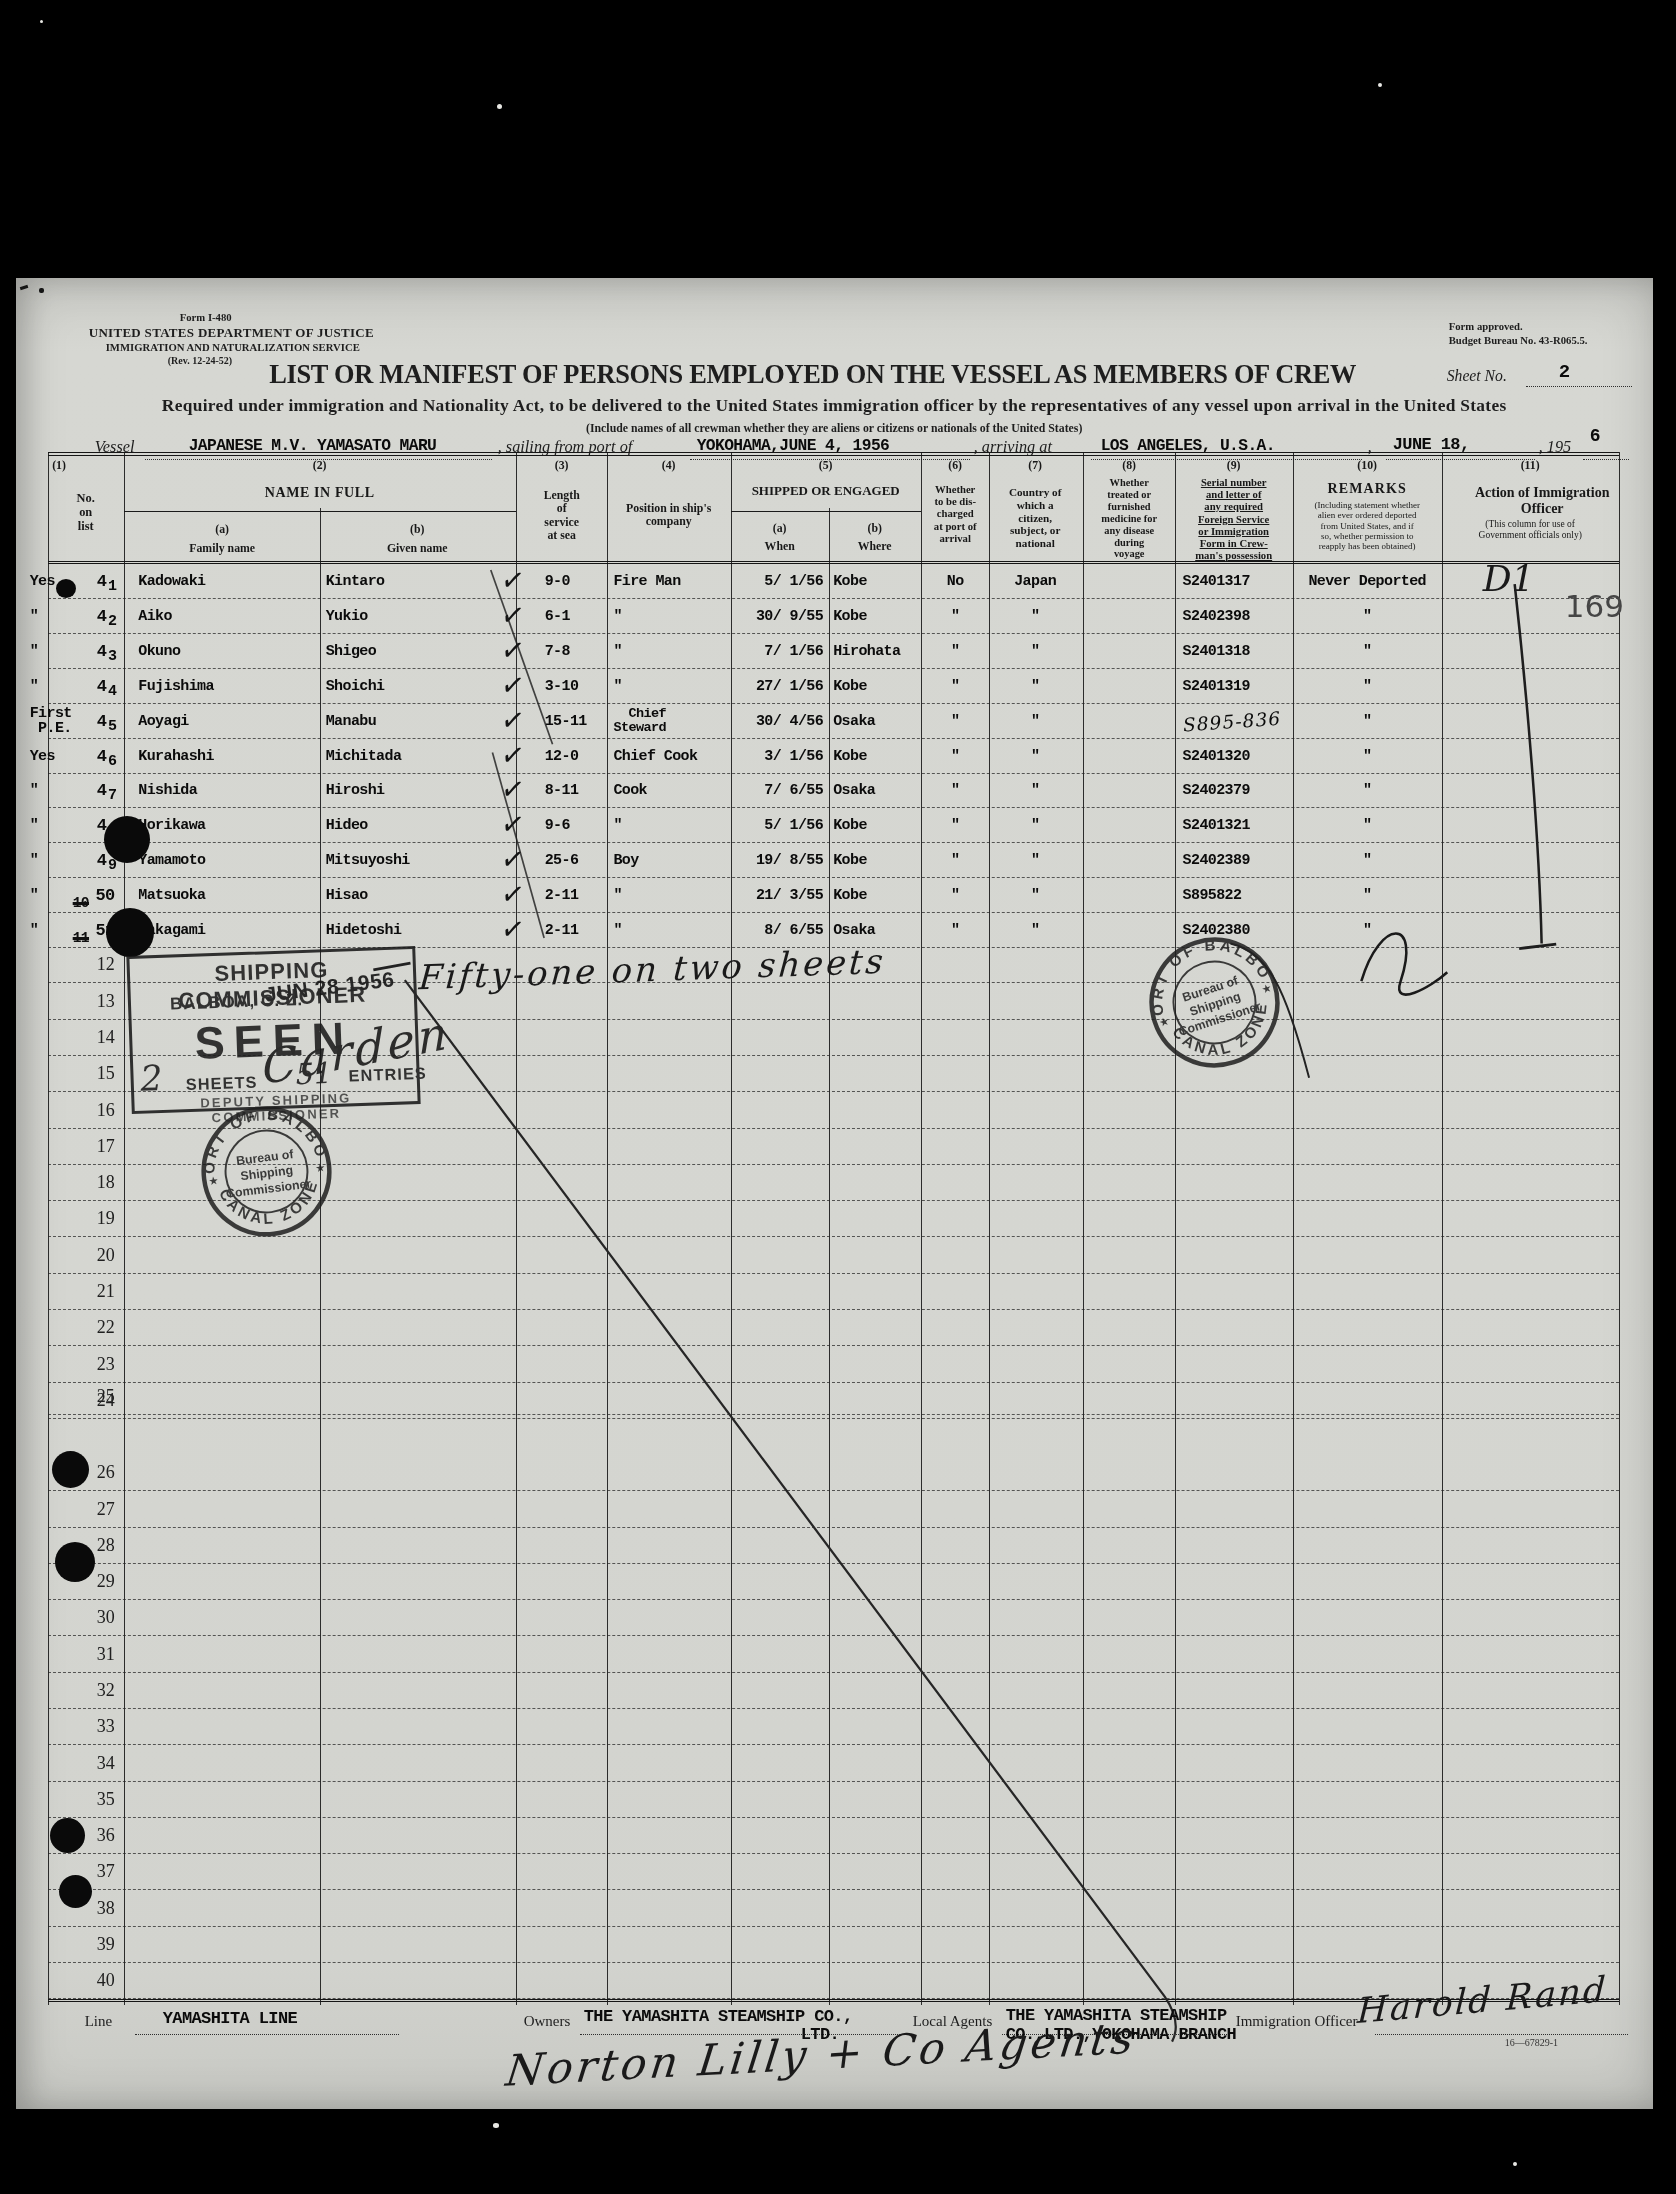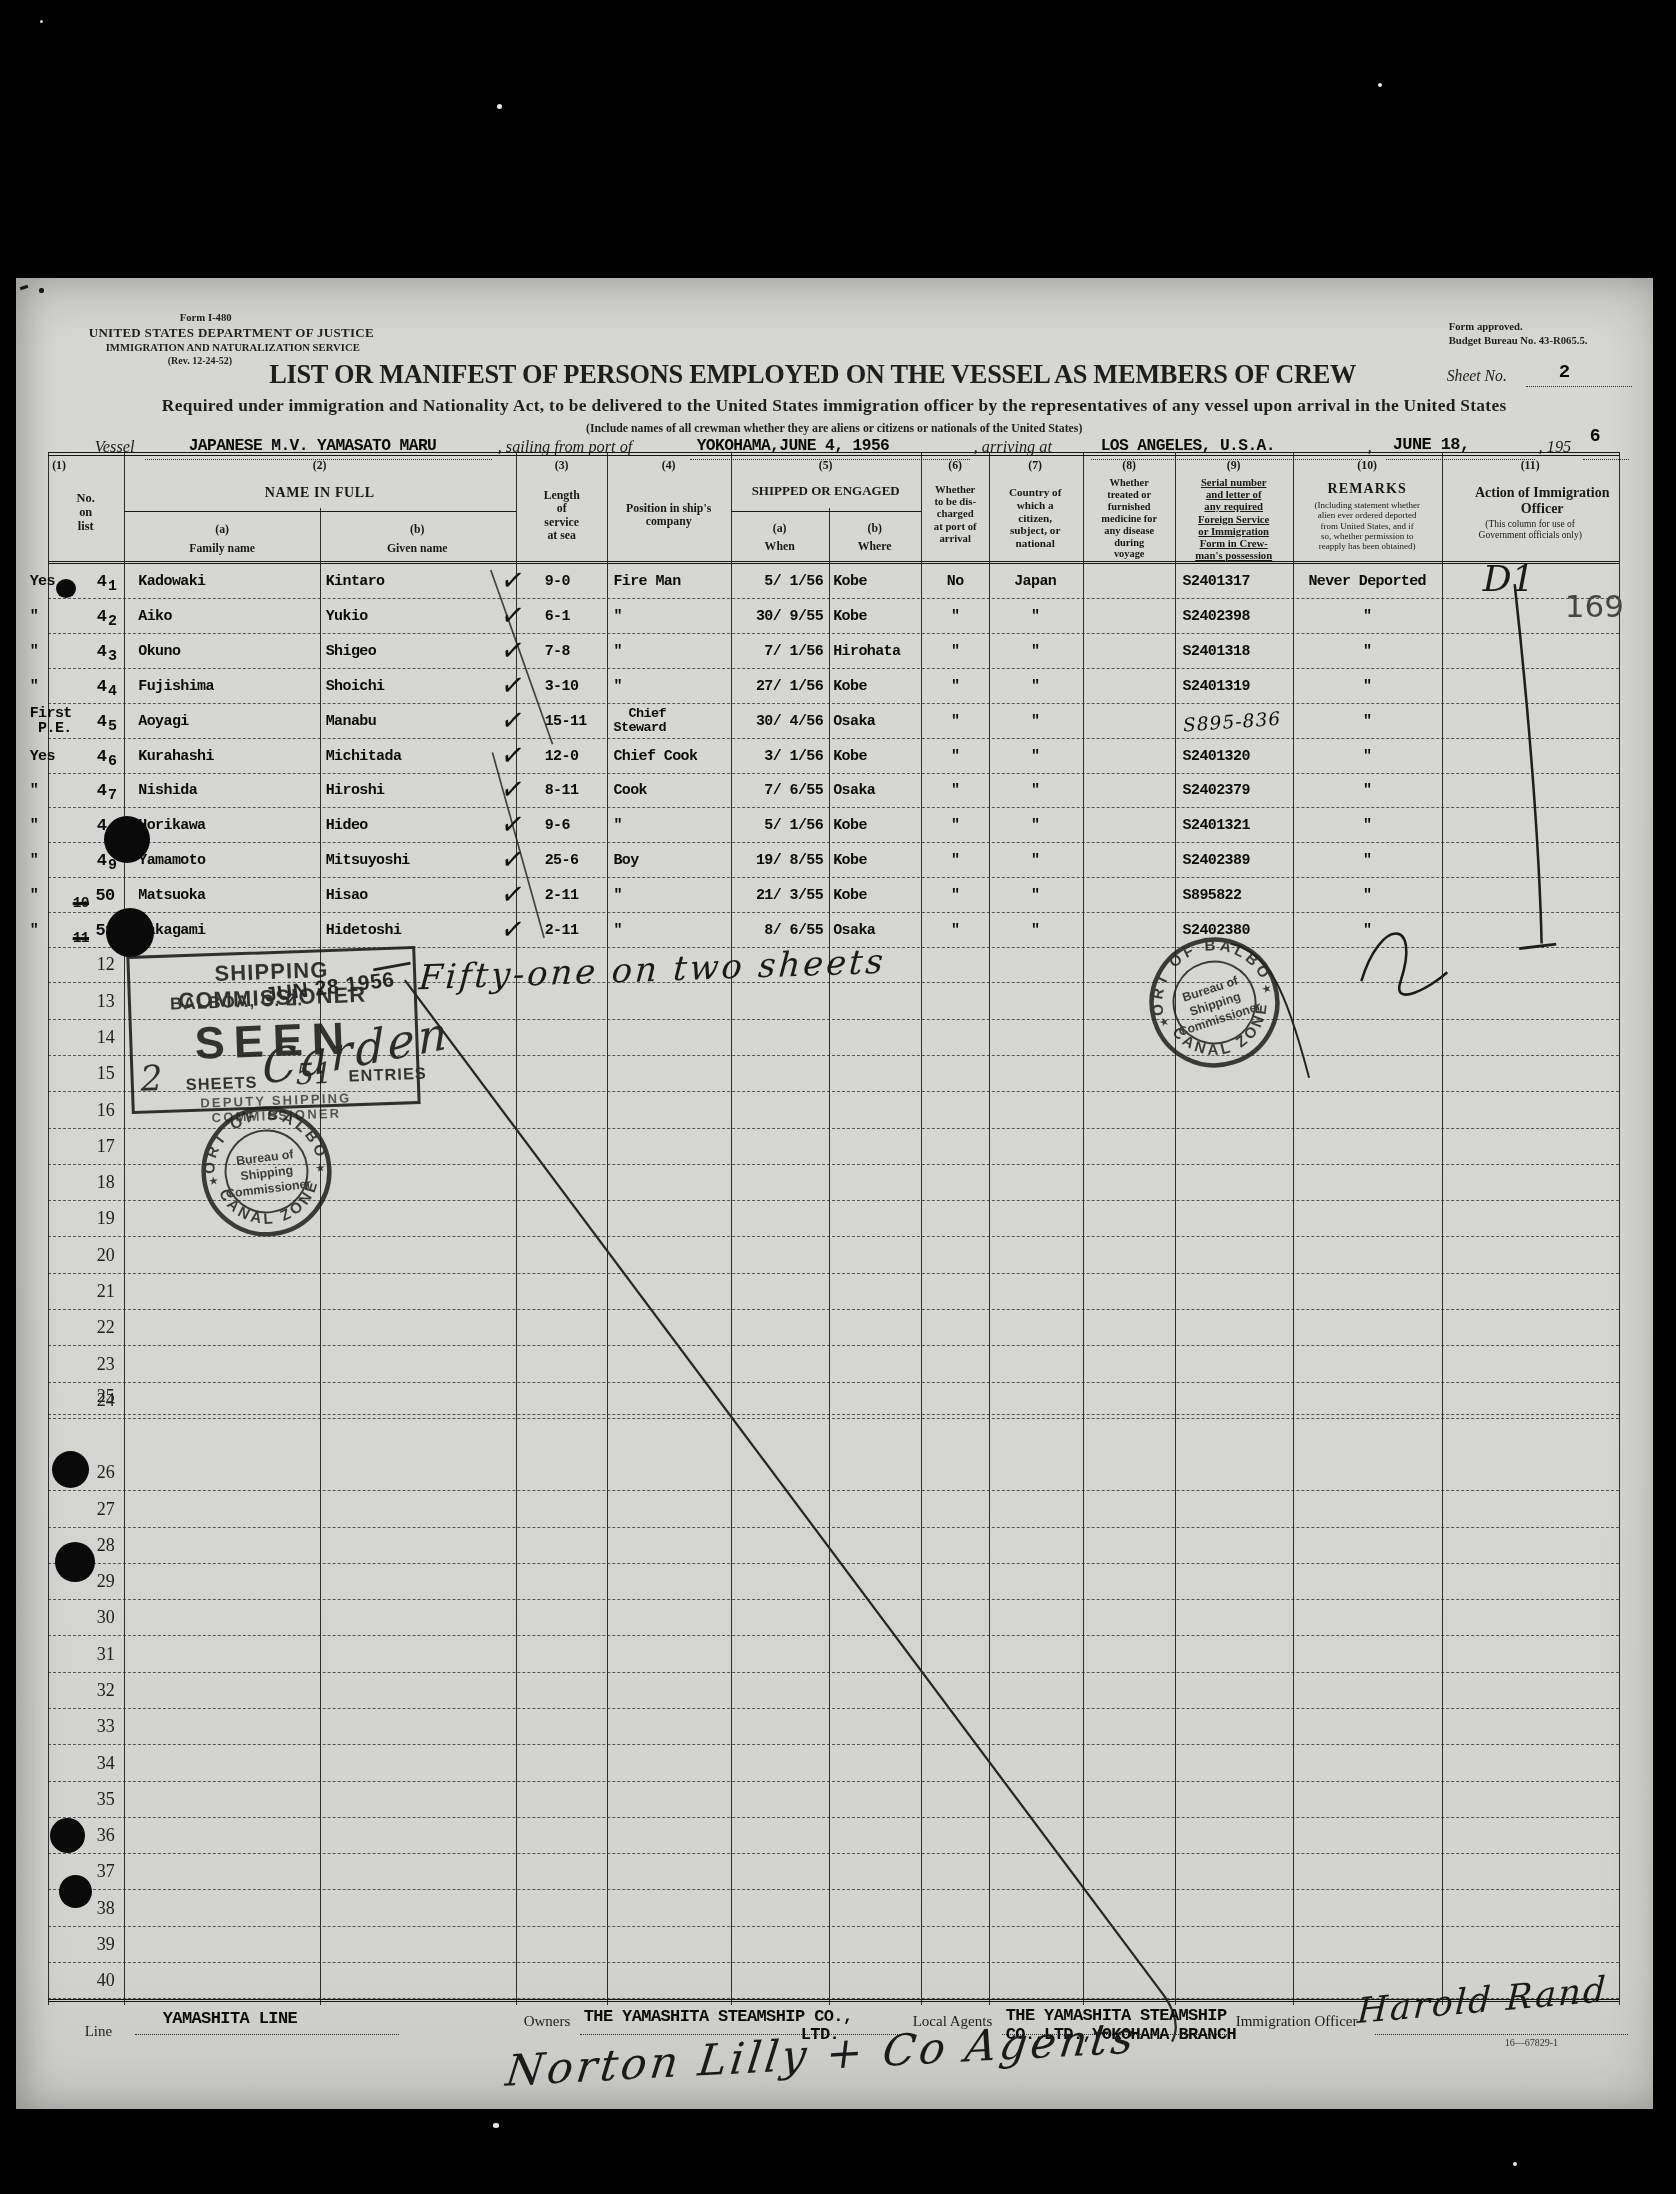--- a/index.html
+++ b/index.html
@@ -637,21 +637,21 @@
     <path d="M636,1232 L702,1220" stroke="#222" stroke-width="5" fill="none"></path>
     <path d="M692,1250 L2045,3060 Q2076,3106 2058,3140" stroke="#262626" stroke-width="4" fill="none"></path>
     <path d="M2668,545 C2692,760 2712,1010 2716,1185" stroke="#1e1e1e" stroke-width="4.5" fill="none"></path>
     <path d="M2676,1194 L2742,1186" stroke="#1e1e1e" stroke-width="5" fill="none"></path>
     <path d="M845,520 L955,830" stroke="#1c1c1c" stroke-width="3" fill="none" opacity=".8"></path>
     <path d="M848,845 L940,1175" stroke="#1c1c1c" stroke-width="3" fill="none" opacity=".8"></path>
     <path d="M2162,1185 C2230,1202 2260,1264 2302,1424" stroke="#222" stroke-width="3.5" fill="none"></path>
     <path d="M2395,1252 C2428,1140 2502,1138 2465,1252 C2448,1302 2520,1262 2548,1236" stroke="#1a1a1a" stroke-width="4.5" fill="none"></path>
   </svg>
 
-  <div class="abs printed footer-label" style="left:69px;top:1735px;margin-top:10px;">Line</div>
+  <div class="abs printed footer-label" style="left:69px;top:1735px;">Line</div>
   <div class="dotline" style="left:119px;top:1756px;width:264px;"></div>
   <div class="abs typed footer-typed" style="left:147px;top:1731px;">YAMASHITA  LINE</div>
   <div class="abs printed footer-label" style="left:508px;top:1735px;">Owners</div>
   <div class="dotline" style="left:564px;top:1756px;width:326px;"></div>
   <div class="abs typed footer-typed" style="left:568px;top:1729px;">THE YAMASHITA STEAMSHIP CO.,</div>
   <div class="abs typed footer-typed" style="left:785px;top:1747px;">LTD.</div>
   <div class="abs printed footer-label" style="left:897px;top:1735px;">Local Agents</div>
   <div class="dotline" style="left:986px;top:1756px;width:225px;"></div>
   <div class="abs typed footer-typed" style="left:990px;top:1728px;">THE YAMASHITA STEAMSHIP</div>
   <div class="abs typed footer-typed" style="left:990px;top:1747px;">CO.,LTD.,YOKOHAMA BRANCH</div>

